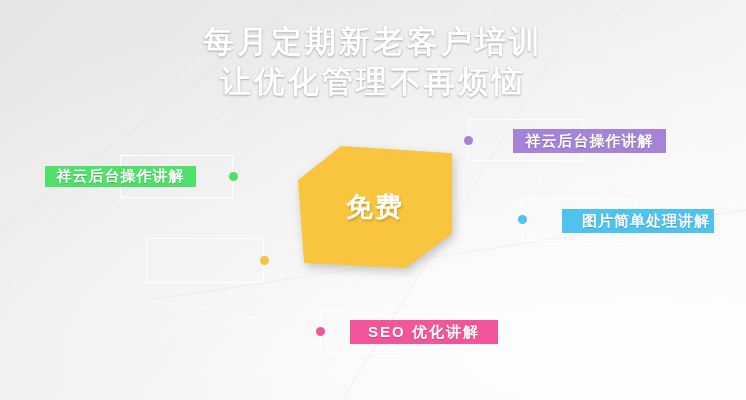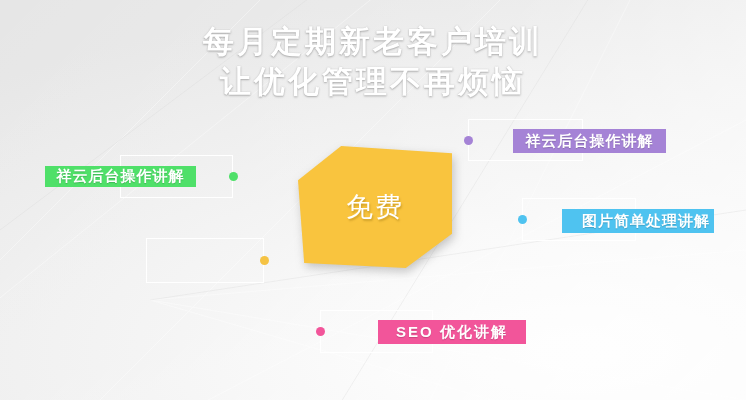--- a/index.html
+++ b/index.html
@@ -54,21 +54,21 @@
     width:100%; height:100%;
     background:#F9C43E;
     clip-path: polygon(28% 0%, 100% 6%, 100% 72%, 70% 100%, 4% 96%, 0% 28%);
     display:flex; flex-direction:column;
     align-items:center; justify-content:center;
   }
   .hex-t {
     color:#ffffff;
     font-size:27px;
     line-height:32px;
-    font-weight:normal;
+    font-weight:bold;
     letter-spacing:2px;
     text-shadow:1px 2px 2px rgba(160,120,20,0.45);
   }
 
   
   .frame {
     position:absolute;
     border:1px solid rgba(255,255,255,0.95);
     background:transparent;
   }
@@ -136,21 +136,21 @@
   <div class="dot" style="left:518px; top:215px; background:#4FC3F0;"></div>
   <div class="dot" style="left:316px; top:327px; background:#F2559A;"></div>
 
   <div class="chip" style="left:45px; top:166px; width:151px; height:21px; background:#4FE069;">祥云后台操作讲解</div>
 
 
   <div class="chip" style="left:513px; top:129px; width:153px; height:24px; background:#A583D6;">祥云后台操作讲解</div>
 
   <div class="chip" style="left:562px; top:209px; width:152px; height:24px; background:#4FC3F0;padding-left:28px;">图片简单处理讲解</div>
 
-  <div class="chip seo" style="left:378px; top:320px; width:148px; height:24px; background:#F2559A;">SEO 优化讲解</div>
+  <div class="chip seo" style="left:350px; top:320px; width:148px; height:24px; background:#F2559A;">SEO 优化讲解</div>
 
   <div class="hex-wrap">
     <div class="hex">
       <div class="hex-t">免费</div>
     </div>
   </div>
 
 </div>
 
 </body></html>

